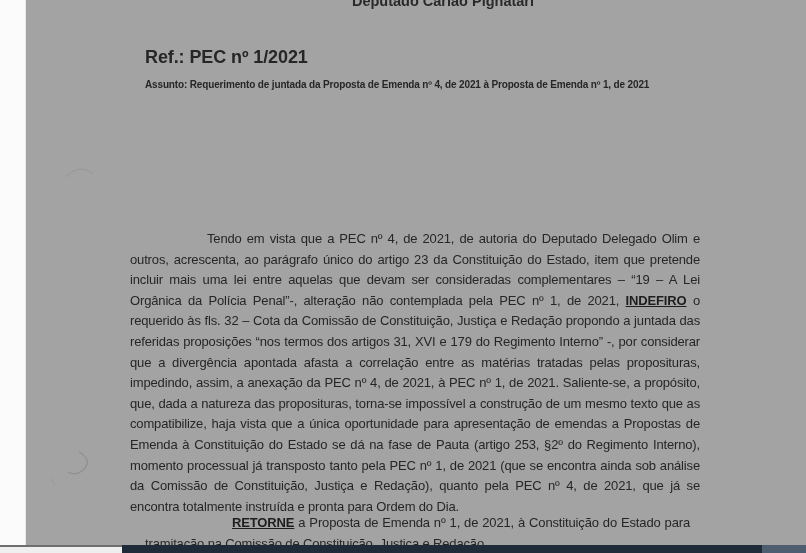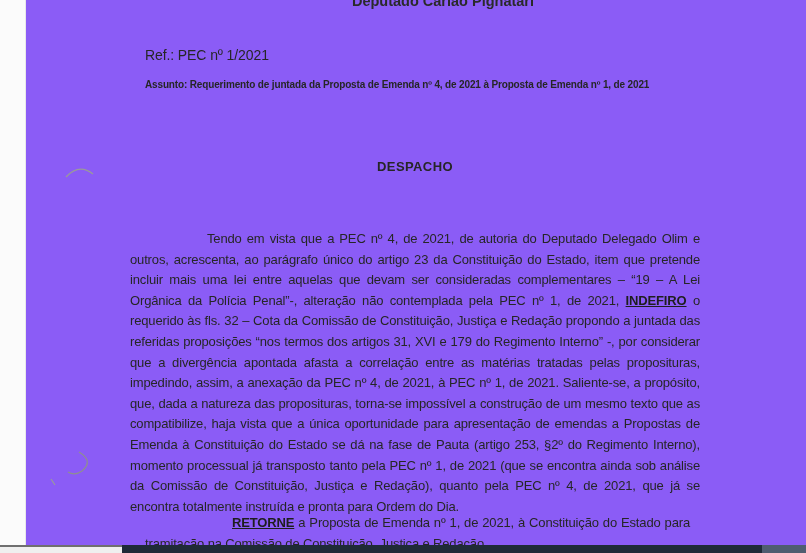--- a/index.html
+++ b/index.html
@@ -1,32 +1,32 @@
 <!DOCTYPE html>
 <html><head>
 <meta charset="utf-8">
 <style>
   html,body{margin:0;padding:0;background:#ffffff;}
   .screen{
     position:relative;width:806px;height:553px;overflow:hidden;
-    background:#8b5cf6;
+    background:#a3a3a3;
     font-family:"Liberation Sans", sans-serif;
     color:#262626;
   }
   .paper-left{
     position:absolute;left:0;top:0;width:25px;height:100%;
     background:#fbfbfb;border-right:1px solid #e9e9e9;
   }
   .sig-top{
     position:absolute;top:-7px;left:80px;width:726px;
     text-align:center;font-weight:bold;font-size:14.5px;color:#2a2a2a;
   }
   .ref-line{
     position:absolute;left:145px;top:47px;
-    font-weight:normal;font-size:14px;letter-spacing:-0.1px;
+    font-weight:bold;font-size:18px;letter-spacing:-0.1px;
   }
   .subject{
     position:absolute;left:145px;top:74px;width:545px;
     font-weight:bold;font-size:10px;line-height:22.5px;
     text-align:justify;letter-spacing:-0.15px;
   }
   .despacho{
     position:absolute;left:130px;top:159px;width:570px;
     text-align:center;font-weight:bold;font-size:13px;letter-spacing:.4px;
   }
@@ -56,21 +56,20 @@
 <div class="screen">
 
   <div class="paper-left"></div>
 
   <div class="sig-top">Deputado Carlão Pignatari</div>
 
   <div class="ref-line">Ref.: PEC nº 1/2021</div>
 
   <div class="subject">Assunto: Requerimento de juntada da Proposta de Emenda nº 4, de 2021 à Proposta de Emenda nº 1, de 2021</div>
 
-  <div class="despacho">DESPACHO</div>
 
   <div class="para-main"><span>Tendo em vista que a PEC nº 4, de 2021, de autoria do Deputado Delegado Olim e outros, acrescenta, ao parágrafo único do artigo 23 da Constituição do Estado, item que pretende incluir mais uma lei entre aquelas que devam ser consideradas complementares – “19 – A Lei Orgânica da Polícia Penal”-, alteração não contemplada pela PEC nº 1, de 2021, </span><b>INDEFIRO</b><span> o requerido às fls. 32 – Cota da Comissão de Constituição, Justiça e Redação propondo a juntada das referidas proposições “nos termos dos artigos 31, XVI e 179 do Regimento Interno” -, por considerar que a divergência apontada afasta a correlação entre as matérias tratadas pelas proposituras, impedindo, assim, a anexação da PEC nº 4, de 2021, à PEC nº 1, de 2021. Saliente-se, a propósito, que, dada a natureza das proposituras, torna-se impossível a construção de um mesmo texto que as compatibilize, haja vista que a única oportunidade para apresentação de emendas a Propostas de Emenda à Constituição do Estado se dá na fase de Pauta (artigo 253, §2º do Regimento Interno), momento processual já transposto tanto pela PEC nº 1, de 2021 (que se encontra ainda sob análise da Comissão de Constituição, Justiça e Redação), quanto pela PEC nº 4, de 2021, que já se encontra totalmente instruída e pronta para Ordem do Dia.</span></div>
 
   <div class="para-ret"><b>RETORNE</b><span> a Proposta de Emenda nº 1, de 2021, à Constituição do Estado para tramitação na Comissão de Constituição, Justiça e Redação.</span></div>
 
   <svg class="pen-marks" width="120" height="500" viewBox="0 0 120 500">
     <path d="M 66 177 Q 79 163 93 174" fill="none" stroke="#9a9a9a" stroke-width="1.3"></path>
     <path d="M 79 452 Q 94 461 82 471 Q 75 476 68 472" fill="none" stroke="#8f8f8f" stroke-width="1.2"></path>
     <path d="M 51 479 l 4 6" fill="none" stroke="#9a9a9a" stroke-width="1.2"></path>
   </svg>

